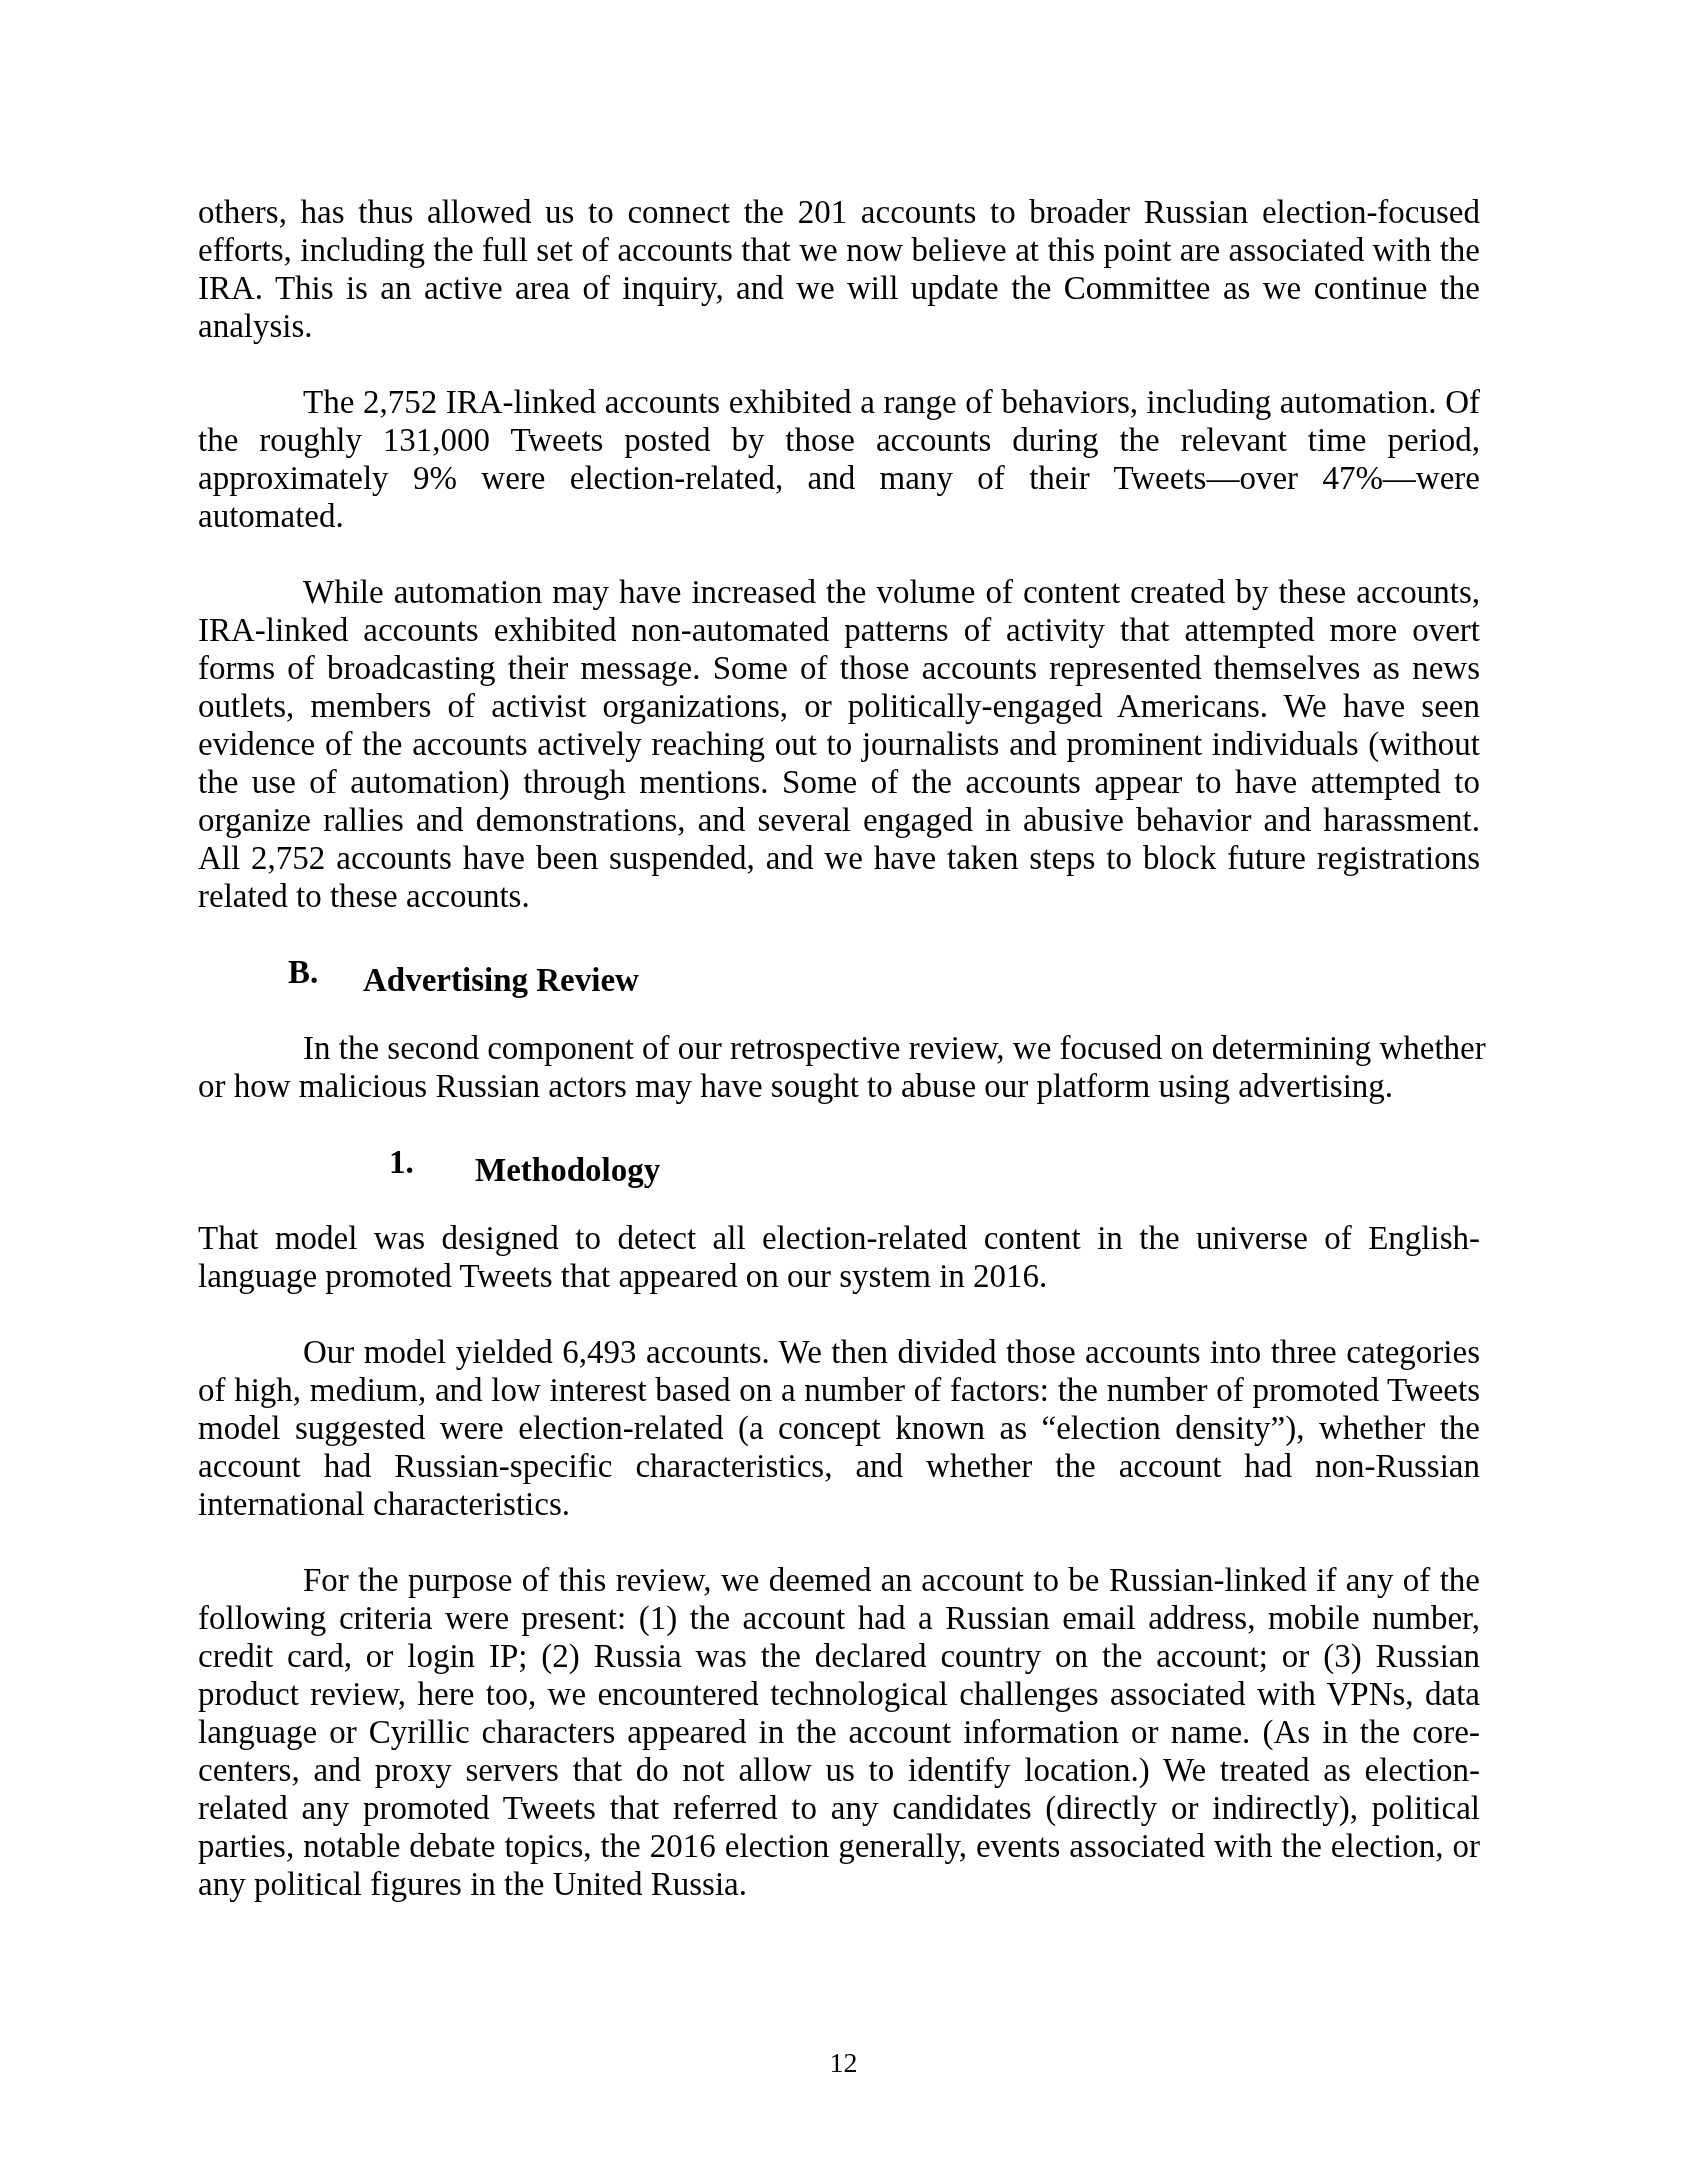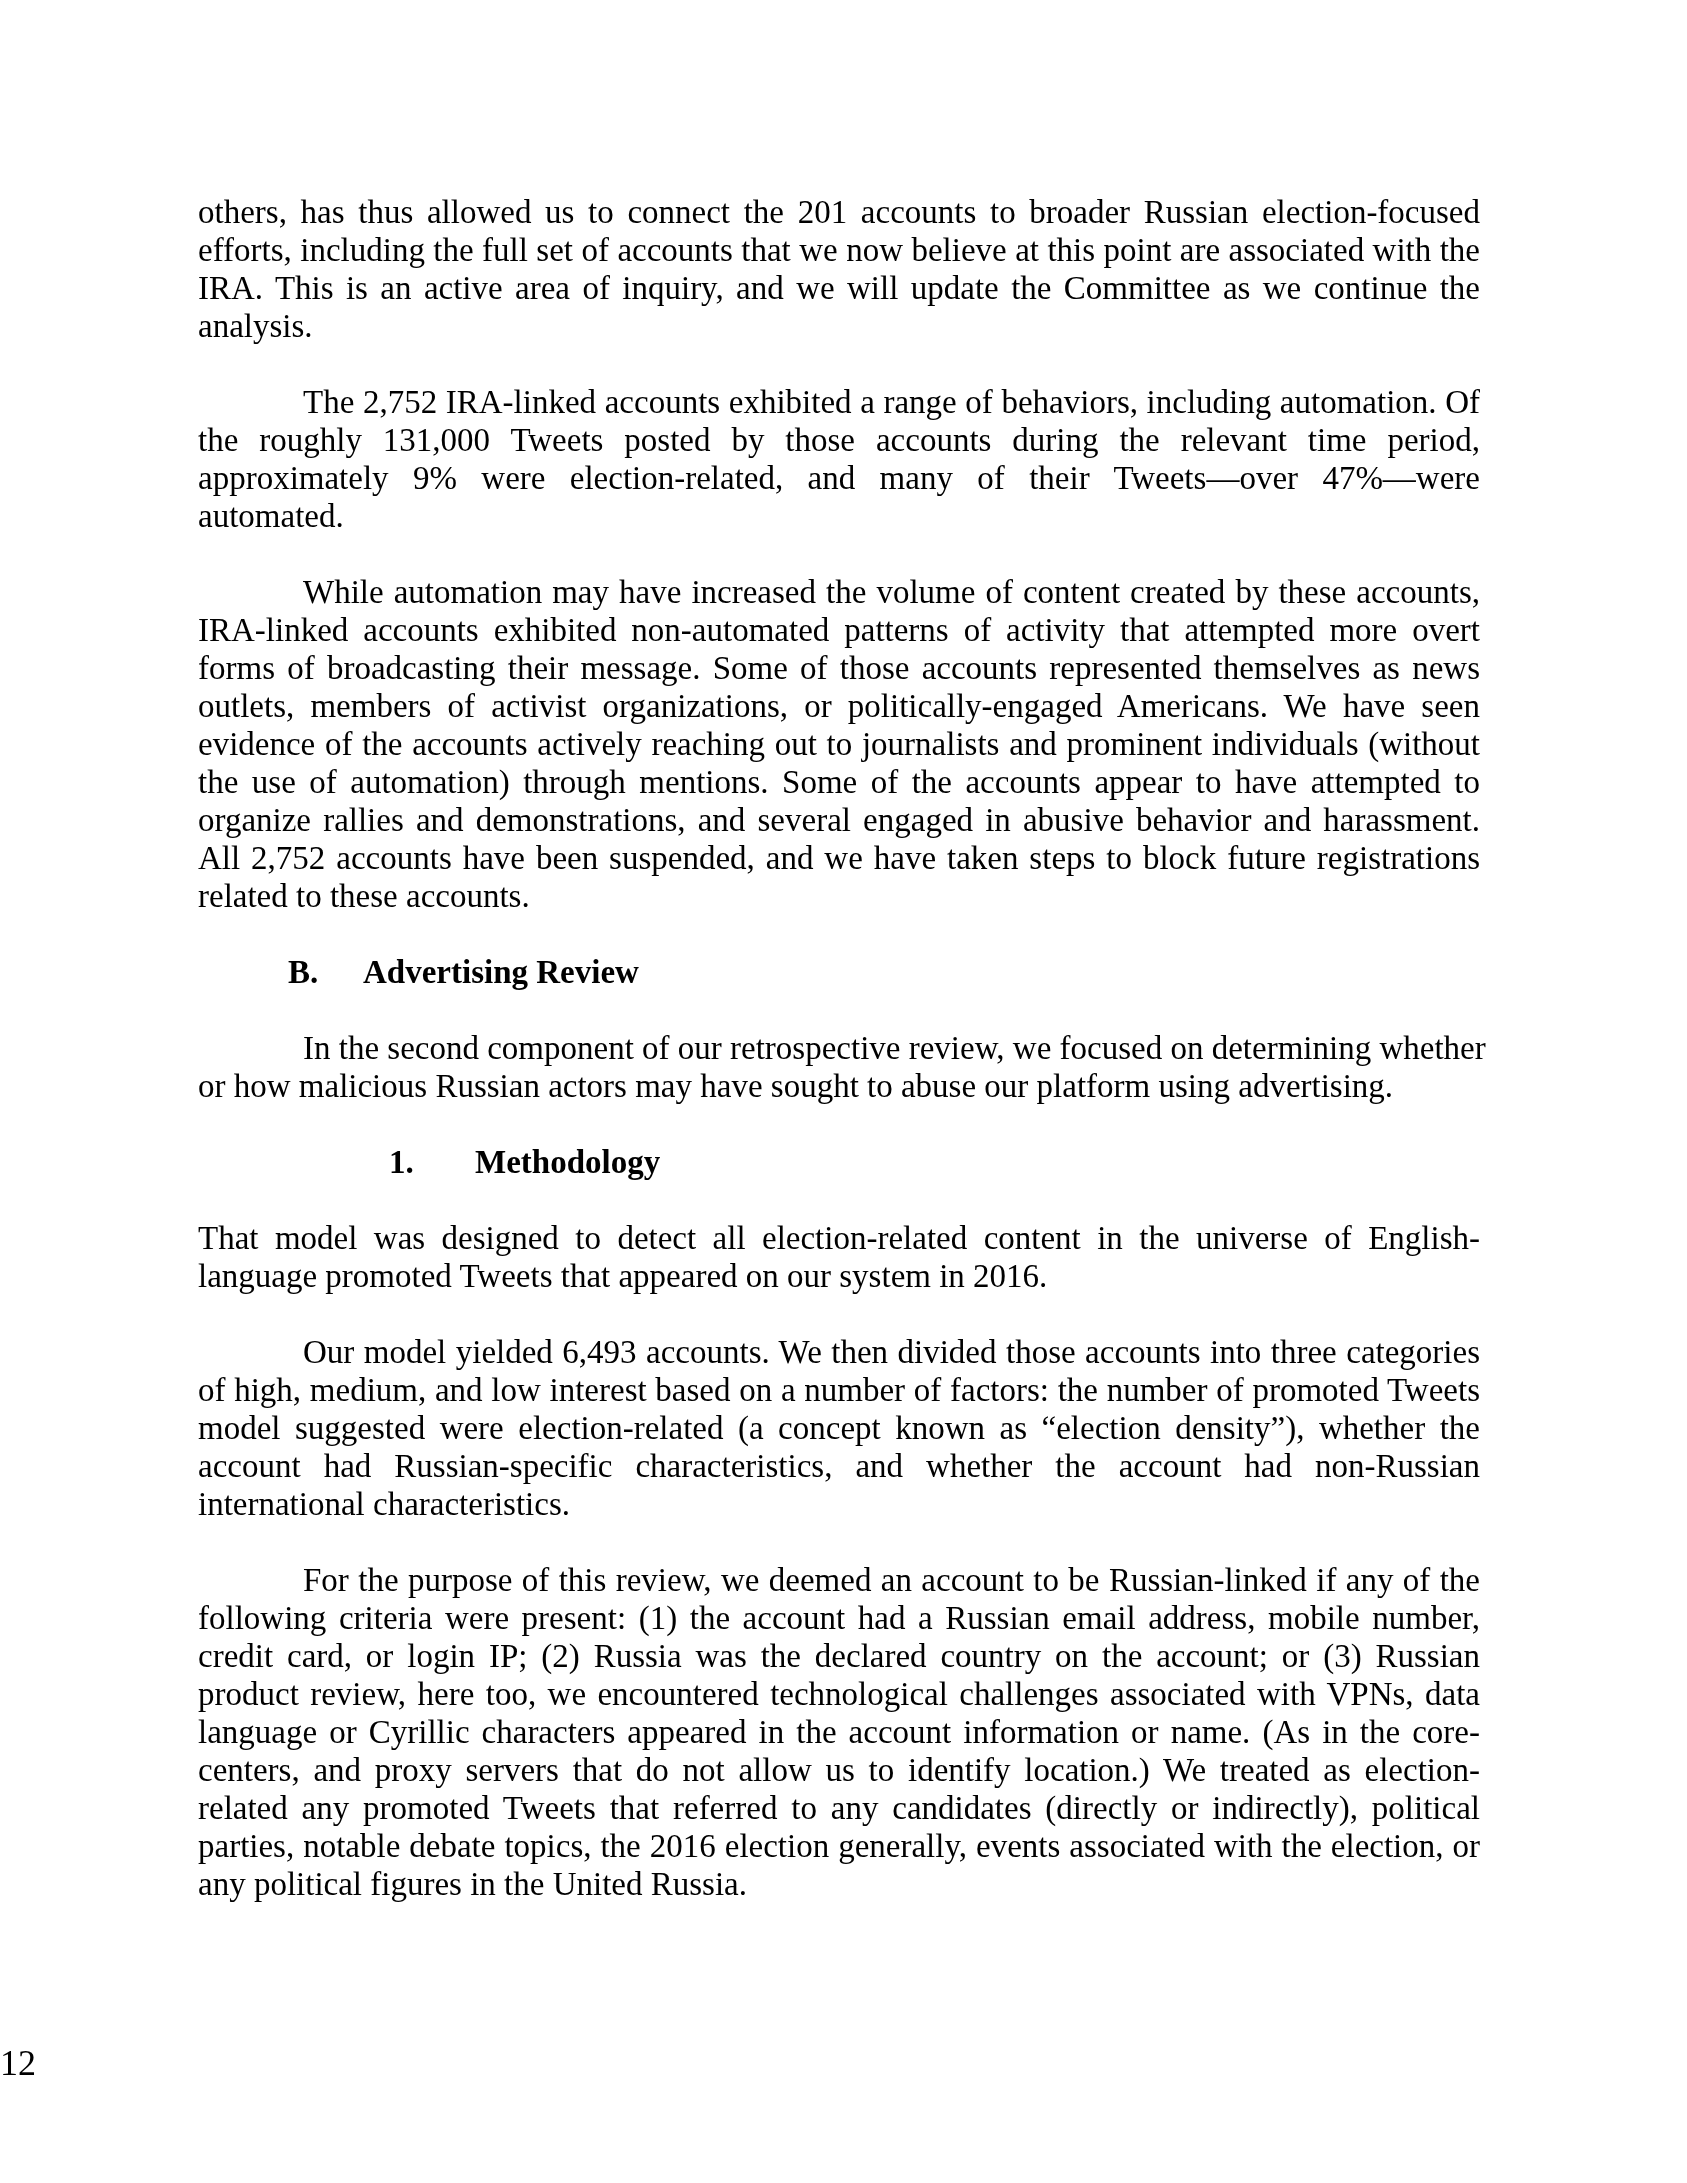--- a/index.html
+++ b/index.html
@@ -7,27 +7,27 @@
          font-family: "Liberation Serif", "DejaVu Serif", serif; color: #000; }
   .page { position: absolute; left: 198px; top: 193px; width: 1290px; }
   .para { margin: 0 8px 38px 0; }
   .line { display: block; font-size: 33px; line-height: 38px; height: 38px;
           text-align: justify; text-align-last: justify; white-space: nowrap; }
   .line.last { text-align-last: left; }
   .line.indent { padding-left: 105px; }
   .heading { font-size: 33px; line-height: 38px; height: 38px; font-weight: bold;
              margin: 0 0 38px 0; position: relative; }
   .heading .num { position: absolute; top: 0; }
-  .heading .title { position: absolute; top: 0; text-align: center; }
+  .heading .title { position: absolute; top: 8px; text-align: center; }
   .heading.h2 .num { left: 90px; }
   .heading.h2 .title { left: 165px; }
   .heading.h3 .num { left: 191px; }
   .heading.h3 .title { left: 277px; }
   .page-number { position: absolute; top: 2044px; left: 0; width: 1687px;
-                 font-size: 36px; line-height: 38px; }
+                 text-align: center; font-size: 28px; line-height: 38px; }
 </style>
 </head>
 <body>
 
 <div class="page">
 
   <div class="para">
     <span class="line">others, has thus allowed us to connect the 201 accounts to broader Russian election-focused</span>
     <span class="line">efforts, including the full set of accounts that we now believe at this point are associated with the</span>
     <span class="line">IRA.  This is an active area of inquiry, and we will update the Committee as we continue the</span>

